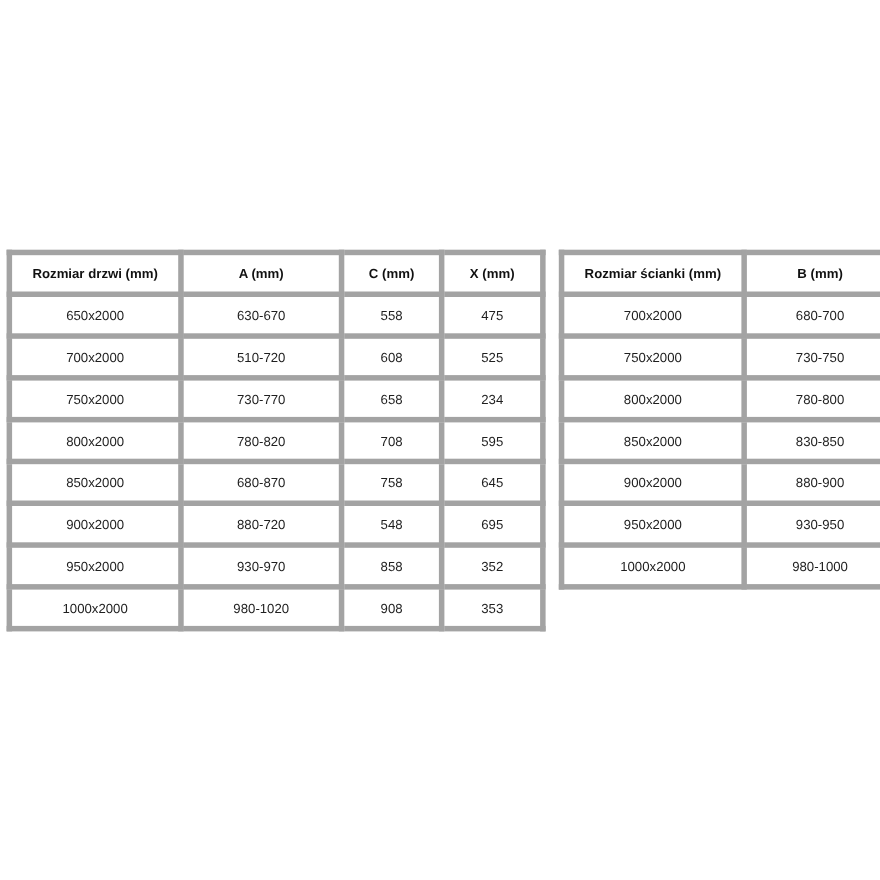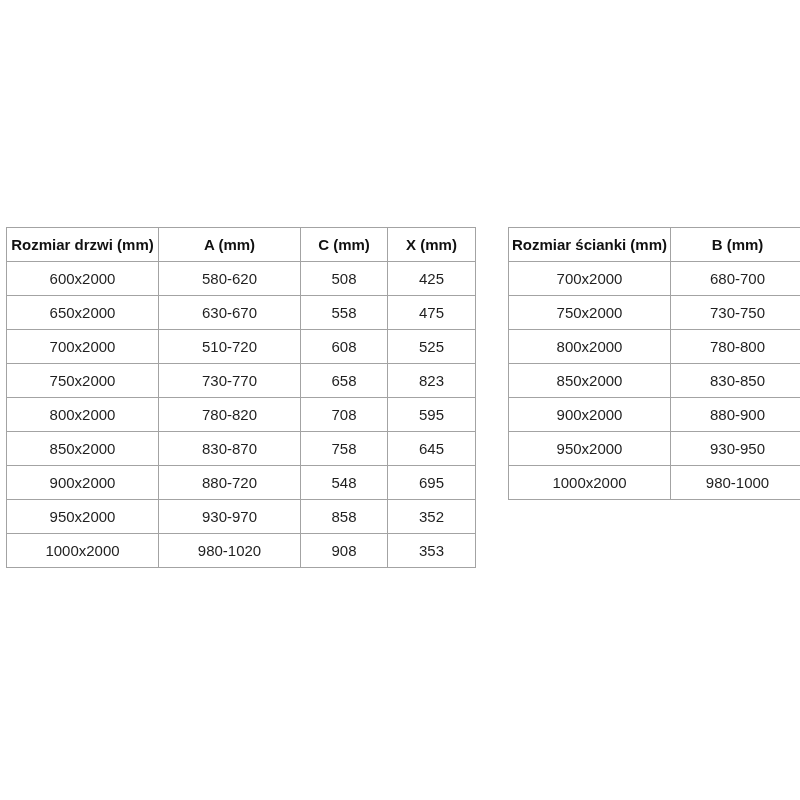--- a/index.html
+++ b/index.html
@@ -16,25 +16,25 @@
     color: #1f1f1f;
   }
   table.spec-table {
     position: absolute;
     border-collapse: collapse;
     table-layout: fixed;
     background: #ffffff;
   }
   table.spec-table th,
   table.spec-table td {
-    border: 1px solid #a3a3a3;
+    border: 5px solid #a3a3a3;
     height: 33px;
     text-align: center;
     vertical-align: middle;
-    font-size: 15px;
+    font-size: 12px;
     padding: 0 2px;
     white-space: nowrap;
     overflow: hidden;
   }
   table.spec-table th {
     font-weight: bold;
     color: #111111;
   }
   
   #door-table {
@@ -63,52 +63,46 @@
       <thead>
         <tr>
           <th>Rozmiar drzwi (mm)</th>
           <th>A (mm)</th>
           <th>C (mm)</th>
           <th>X (mm)</th>
         </tr>
       </thead>
       <tbody>
         <tr>
-          <td>600x2000</td>
-          <td>580-620</td>
-          <td>508</td>
-          <td>425</td>
-        </tr>
-        <tr>
           <td>650x2000</td>
           <td>630-670</td>
           <td>558</td>
           <td>475</td>
         </tr>
         <tr>
           <td>700x2000</td>
           <td>510-720</td>
           <td>608</td>
           <td>525</td>
         </tr>
         <tr>
           <td>750x2000</td>
           <td>730-770</td>
           <td>658</td>
-          <td>823</td>
+          <td>234</td>
         </tr>
         <tr>
           <td>800x2000</td>
           <td>780-820</td>
           <td>708</td>
           <td>595</td>
         </tr>
         <tr>
           <td>850x2000</td>
-          <td>830-870</td>
+          <td>680-870</td>
           <td>758</td>
           <td>645</td>
         </tr>
         <tr>
           <td>900x2000</td>
           <td>880-720</td>
           <td>548</td>
           <td>695</td>
         </tr>
         <tr>

